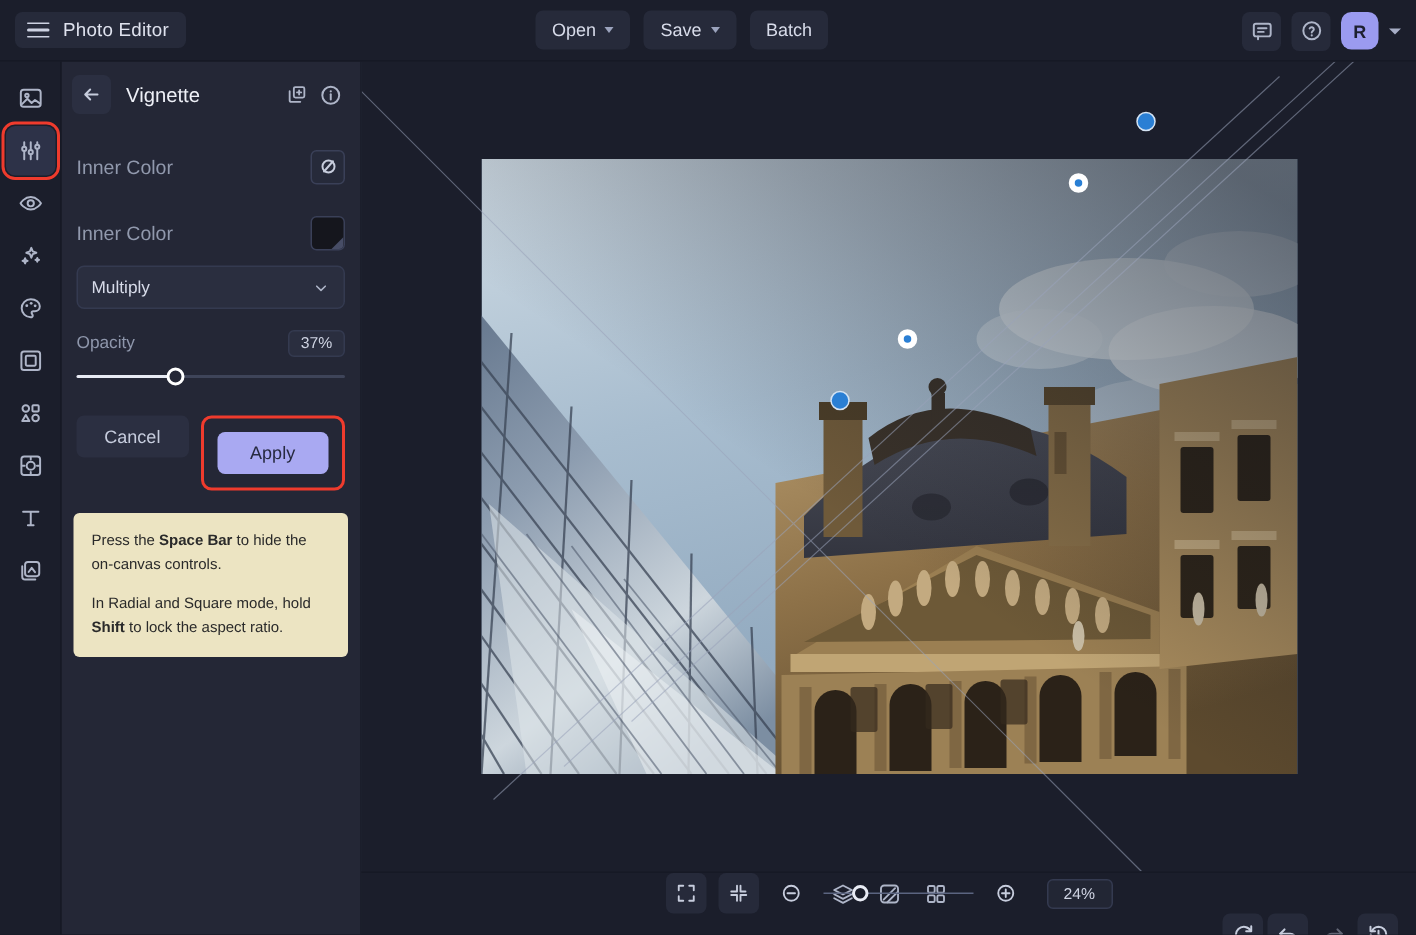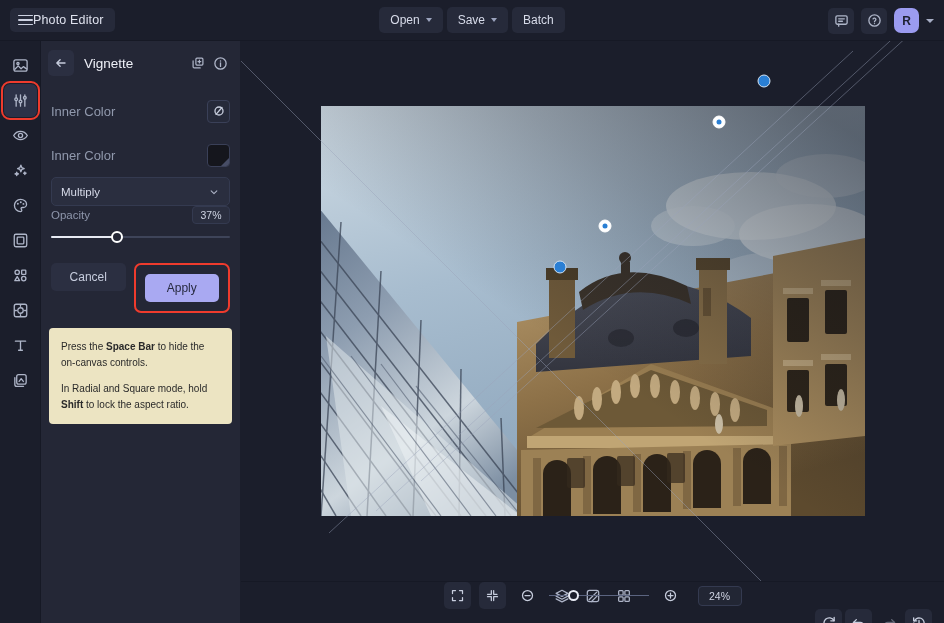--- a/index.html
+++ b/index.html
@@ -13,33 +13,33 @@
 
   
   .topbar {
     position: absolute; left: 0; top: 0; width: 944px; height: 41px;
     background: #1b1e2b;
     display: flex; align-items: center;
     border-bottom: 1px solid #161925;
     z-index: 40;
   }
   .brand {
-    display: flex; align-items: center; 
+    display: flex; align-items: center; gap: 9px;
     margin-left: 10px; padding: 5px 11px 5px 8px;
     border-radius: 5px; background: #262a3a;
     cursor: pointer;
   }
   .brand-label { color: #dfe2ee; font-size: 12.5px; letter-spacing: .15px; }
   .hamburger { width: 15px; height: 11px; position: relative; flex: 0 0 auto; }
   .hamburger i { position: absolute; left: 0; width: 15px; height: 1.5px; background: #cdd2e2; border-radius: 1px; }
   .hamburger i:nth-child(1) { top: 0; }
   .hamburger i:nth-child(2) { top: 4.7px; }
   .hamburger i:nth-child(3) { top: 9.4px; }
 
-  .top-center { position: absolute; left: 0; right: 0; margin: 4px auto; width: 230px; display: flex; gap: 4px; justify-content: center; }
+  .top-center { position: absolute; left: 0; right: 0; margin: 4px auto; width: 230px; display: flex; gap: 9px; justify-content: flex-start; }
   .tbtn {
     background: #262a3a; color: #d8dcea; border: none; border-radius: 5px;
     height: 26px; padding: 0 11px; font-size: 12px; cursor: pointer;
     display: flex; align-items: center; gap: 6px; font-family: inherit;
   }
   .caret { width: 0; height: 0; border-left: 3.6px solid transparent; border-right: 3.6px solid transparent; border-top: 4.2px solid #9ba3bd; }
 
   .top-right { position: absolute; right: 10px; top: 0; height: 41px; display: flex; align-items: center; gap: 7px; }
   .iconbtn {
     width: 26px; height: 26px; border-radius: 5px; background: #262a3a;
@@ -109,21 +109,21 @@
     border-left: 8px solid transparent; border-bottom: 8px solid #474d66;
   }
 
   .select {
     position: relative; height: 29px; background: #2a2e3f; border: 1px solid #343a50;
     border-radius: 5px; display: flex; align-items: center; padding: 0 9px;
     cursor: pointer; margin-top: 4px;
   }
   .select-val { color: #d7dbe9; font-size: 11.5px; flex: 1 1 auto; }
 
-  .op-row { display: flex; align-items: center; }
+  .op-row { display: flex; align-items: center; margin-top: 14px; }
   .op-label { color: #8e96ab; font-size: 11.5px; flex: 1 1 auto; }
   .op-val {
     color: #cfd4e3; font-size: 10.5px; background: #2a2e3f; border: 1px solid #343a50;
     border-radius: 4px; padding: 2px 7px; min-width: 38px; text-align: center; cursor: pointer;
   }
   .slider { position: relative; height: 16px; margin-top: 5px; cursor: pointer; }
   .slider .track { position: absolute; left: 0; right: 0; top: 7px; height: 2px; background: #3e4459; border-radius: 2px; }
   .slider .fill { position: absolute; left: 0; top: 7px; height: 2px; background: #e7eaf3; border-radius: 2px; }
   .slider .knob {
     position: absolute; top: 2px; width: 12px; height: 12px; border-radius: 50%;

